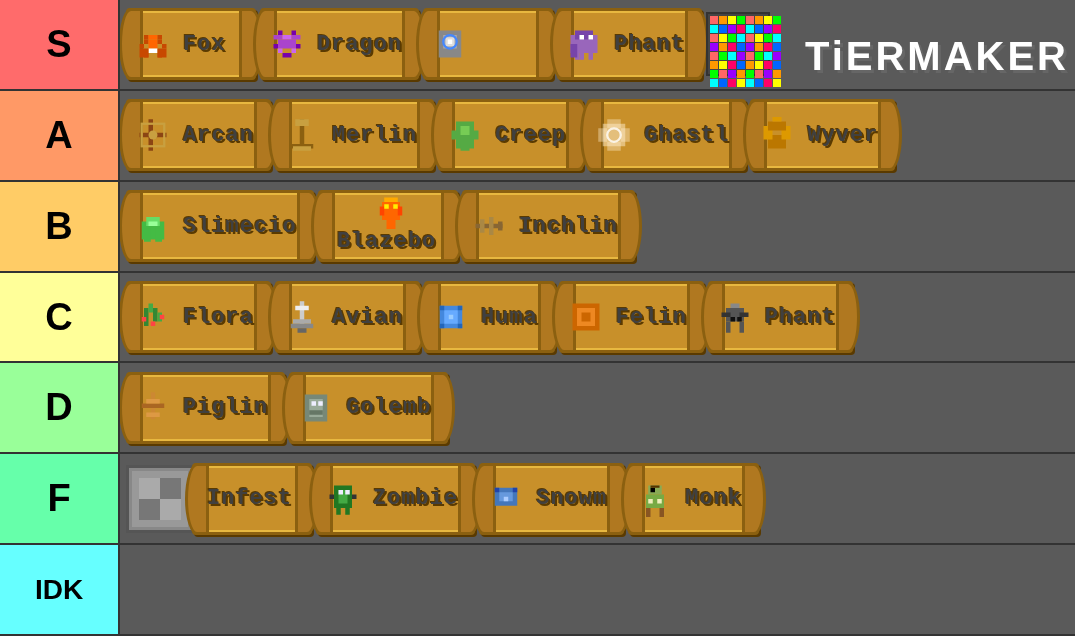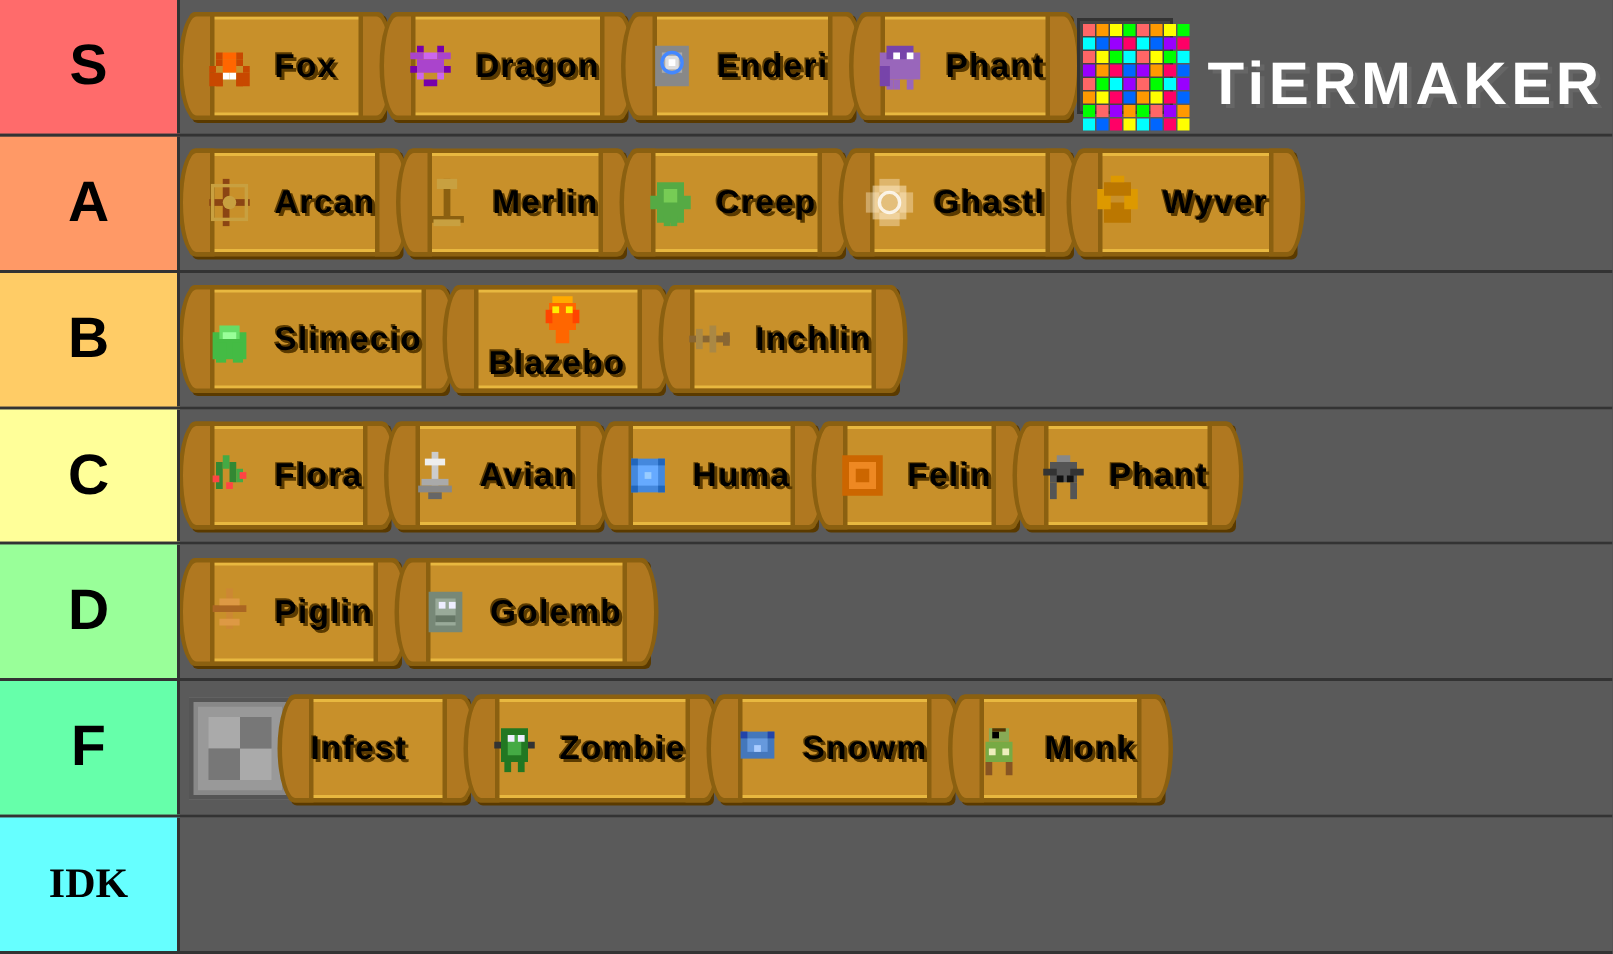--- a/index.html
+++ b/index.html
@@ -39,21 +39,21 @@
       border-right: 2px solid #333;
       flex-shrink: 0;
     }
 
     .tier-s .tier-label { background: #ff6b6b; }
     .tier-a .tier-label { background: #ff9966; }
     .tier-b .tier-label { background: #ffcc66; }
     .tier-c .tier-label { background: #ffff99; }
     .tier-d .tier-label { background: #99ff99; }
     .tier-f .tier-label { background: #66ffaa; }
-    .tier-idk .tier-label { background: #66ffff; font-family: Liberation Serif, serif; }
+    .tier-idk .tier-label { background: #66ffff; }
 
     .tier-item {
       display: flex;
       align-items: center;
       position: relative;
       height: 78px;
       cursor: pointer;
     }
 
     
@@ -78,25 +78,25 @@
       background: #b07820;
       border: 3px solid #8b6010;
       top: -3px;
     }
     .scroll-item::before { left: -10px; border-radius: 50% 0 0 50%; }
     .scroll-item::after { right: -10px; border-radius: 0 50% 50% 0; }
 
     .scroll-text {
       font-size: 22px;
       font-weight: bold;
-      color: #000000;
+      color: #404040;
       text-shadow: 2px 2px 0 #5a3a00, -1px -1px 0 #5a3a00;
       padding: 0 14px 0 12px;
       white-space: nowrap;
-      font-family: Liberation Sans, sans-serif;
+      font-family: Liberation Mono, monospace;
       letter-spacing: 1px;
       z-index: 1;
     }
 
     .item-icon {
       width: 36px;
       height: 36px;
       margin-left: 6px;
       flex-shrink: 0;
       image-rendering: pixelated;
@@ -165,21 +165,20 @@
 
       <div class="tier-item">
         <div class="scroll-item" style="min-width:130px;">
           <svg class="item-icon" viewBox="0 0 16 16" xmlns="http://www.w3.org/2000/svg">
             <rect x="3" y="2" width="10" height="12" fill="#888"></rect>
             <rect x="5" y="4" width="6" height="6" fill="#aaa"></rect>
             <rect x="6" y="5" width="4" height="4" fill="#ddd"></rect>
             <rect x="7" y="6" width="2" height="2" fill="#fff"></rect>
             <ellipse cx="8" cy="7" rx="3" ry="3" fill="none" stroke="#4488ff" stroke-width="1"></ellipse>
           </svg>
-          <span class="scroll-text">Enderi</span>
         </div>
       </div>
 
       <div class="tier-item">
         <div class="scroll-item" style="min-width:130px;">
           <svg class="item-icon" viewBox="0 0 16 16" xmlns="http://www.w3.org/2000/svg">
             <rect x="2" y="4" width="12" height="8" fill="#9966bb"></rect>
             <rect x="4" y="2" width="8" height="4" fill="#7744aa"></rect>
             <rect x="6" y="4" width="2" height="2" fill="#fff"></rect>
             <rect x="10" y="4" width="2" height="2" fill="#fff"></rect>

